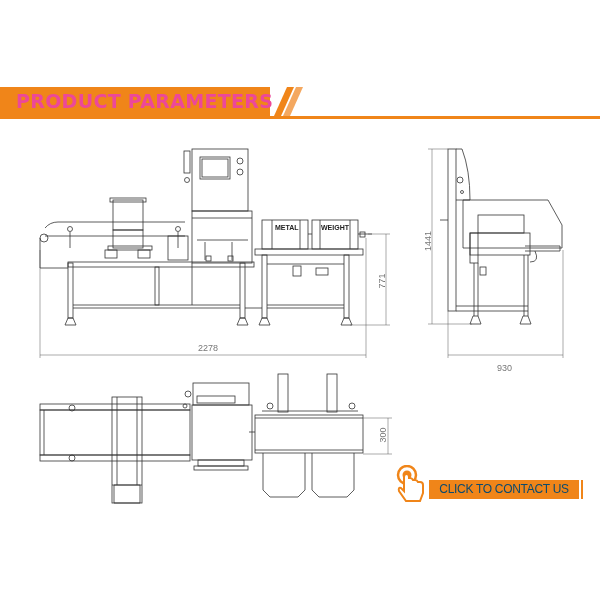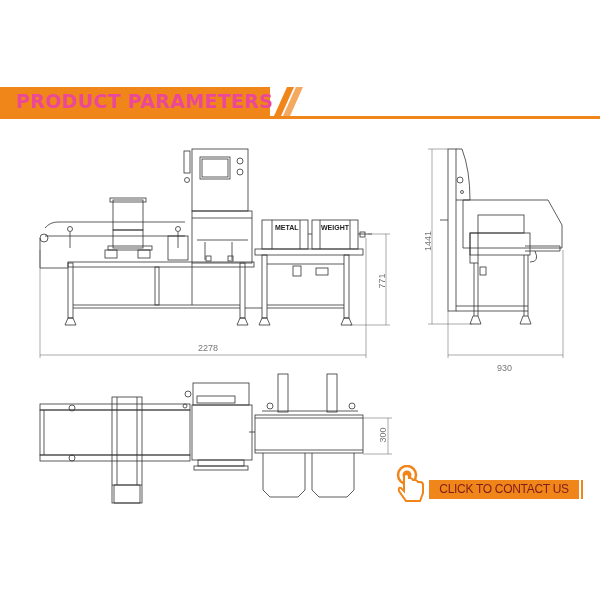--- a/index.html
+++ b/index.html
@@ -5,21 +5,21 @@
   html, body { margin: 0; padding: 0; background: #ffffff; }
   body { width: 600px; height: 600px; position: relative; overflow: hidden; font-family: "Liberation Sans", sans-serif; }
   .header { position: absolute; left: 0; top: 87px; width: 600px; height: 30px; }
   .header-bar { position: absolute; left: 0; top: 0; height: 29px; width: 270px; background: #f08519; }
   .header-title { position: absolute; left: 16px; top: 3px; font-family: "DejaVu Sans", sans-serif; font-weight: bold; font-size: 19px; color: #ec4899; letter-spacing: 0.3px; white-space: nowrap; }
   .header-line { position: absolute; left: 0; top: 29px; width: 600px; height: 3px; background: #f08519; }
   .stripes { position: absolute; left: 268px; top: 0; width: 40px; height: 29px; }
   .drawing { position: absolute; left: 0; top: 0; }
   .dim-label { position: absolute; font-family: "Liberation Sans", sans-serif; font-size: 9px; color: #777; }
   .contact { position: absolute; left: 396px; top: 465px; width: 190px; height: 40px; cursor: pointer; }
-  .contact-btn { position: absolute; left: 33px; top: 15px; width: 150px; height: 19px; background: #f08519; color: #7f1d1d; font-family: "Liberation Sans", sans-serif; font-size: 12px; letter-spacing: -0.3px; line-height: 19px; text-align: center; }
+  .contact-btn { position: absolute; left: 33px; top: 15px; width: 150px; height: 19px; background: #f08519; color: #0c4a6e; font-family: "Liberation Sans", sans-serif; font-size: 12px; letter-spacing: -0.3px; line-height: 19px; text-align: center; }
   .contact-btn::after { content: ""; position: absolute; right: -4px; top: 0; width: 2px; height: 19px; background: #f08519; }
   .hand { position: absolute; left: 0; top: 0; width: 32px; height: 40px; }
 </style>
 </head>
 <body>
 
 <div class="header">
   <div class="header-bar"></div>
   <span class="header-title">PRODUCT PARAMETERS</span>
   <svg class="stripes" viewBox="0 0 40 29">

